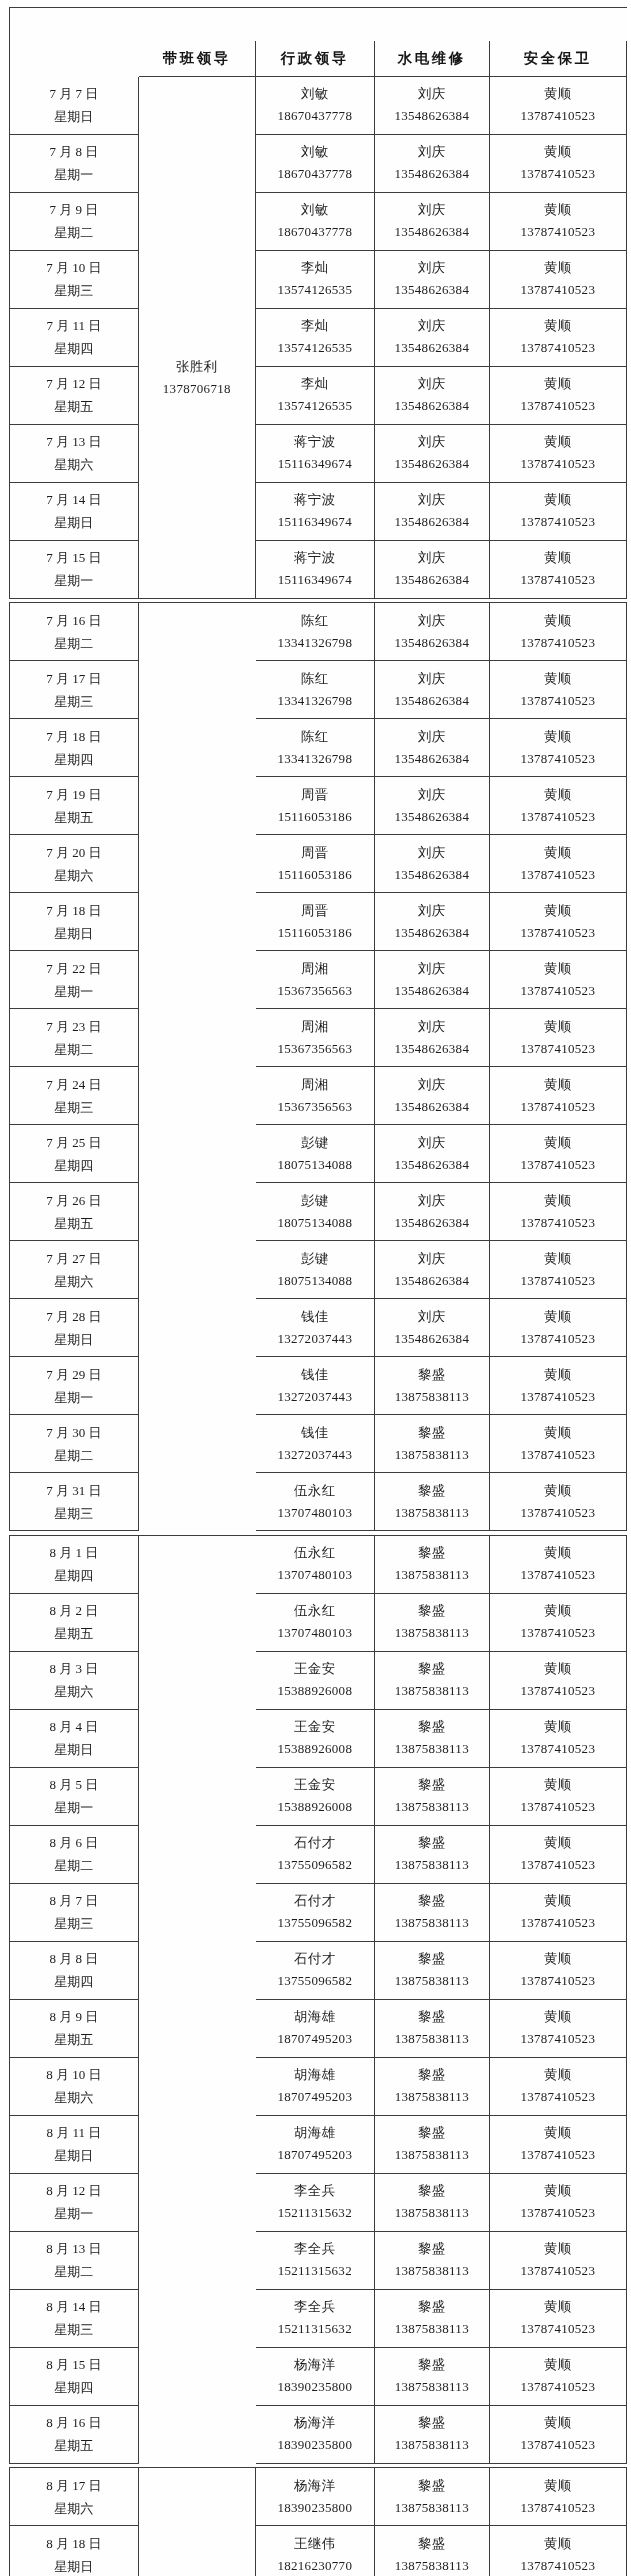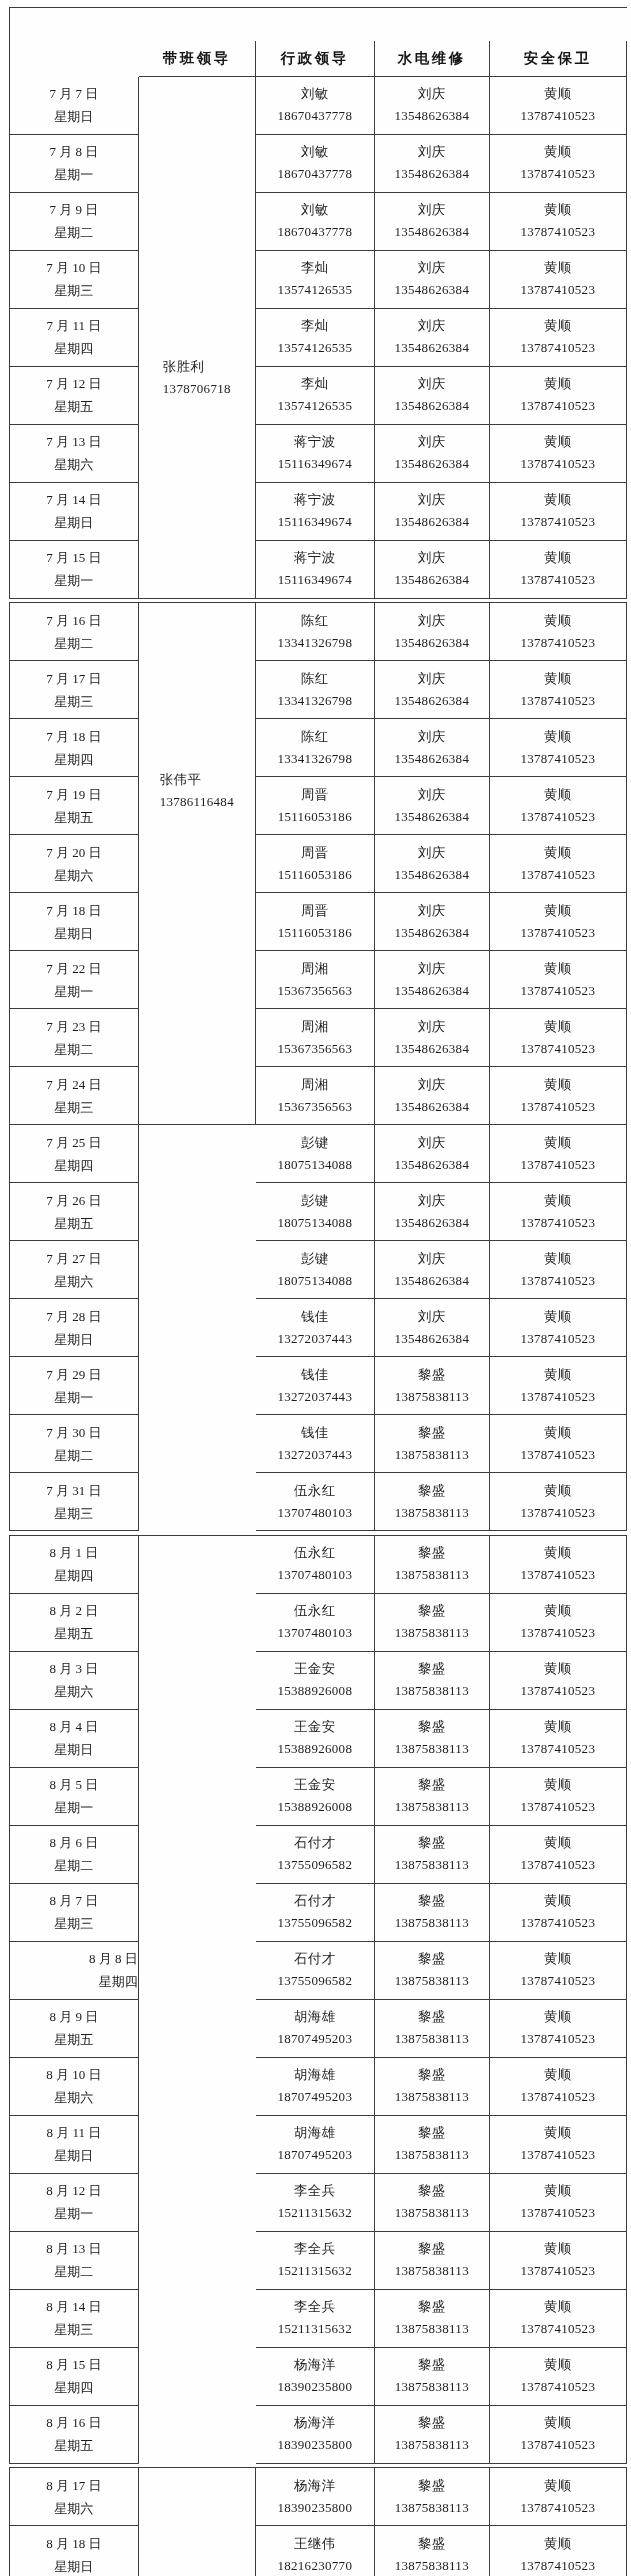--- a/index.html
+++ b/index.html
@@ -23,21 +23,21 @@
     border-right:1px solid #3c3c3c;
     border-bottom:1px solid #3c3c3c;
     display:flex; flex-direction:column;
     align-items:center; justify-content:center;
     overflow:hidden;
   }
   .hcell { font-weight:bold; font-size:14.4px; letter-spacing:2.6px; color:#151515; }
   .date-line  { font-size:13px; line-height:23px; white-space:pre; color:#1b1b1b; }
   .p-name  { font-size:13.4px; line-height:22px; letter-spacing:0.5px; }
   .p-phone { font-size:13px; line-height:22px; letter-spacing:0.3px; }
-  .leader-inner { text-align:left; }
+  .leader-inner { text-align:center; }
   .leader-inner .p-name, .leader-inner .p-phone { display:block; }
   
   .off0 { transform:translateY(41px); }
   .off1 { transform:translateY(-73px); }
   .off2 { transform:translateY(-22px); }
   .off3 { transform:translateY(27px); }
   .off4 { transform:translateY(-32px); }
 </style>
 </head>
 <body>
@@ -201,26 +201,20 @@
       <div class="c person-cell" style="grid-area: 11 / 4;">
         <div class="p-name">刘庆</div>
         <div class="p-phone">13548626384</div>
       </div>
       <div class="c person-cell" style="grid-area: 11 / 5;">
         <div class="p-name">黄顺</div>
         <div class="p-phone">13787410523</div>
       </div>
     </div>
     <div class="section" style="grid-template-rows: 58px 58px 58px 58px 58px 58px 58px 58px 58px 58px 58px 58px 58px 58px 58px 58px;">
-      <div class="c leader-cell" style="grid-area: 1 / 2 / span 9;">
-        <div class="leader-inner off1">
-          <div class="p-name">张伟平</div>
-          <div class="p-phone">13786116484</div>
-        </div>
-      </div>
       <div class="c date-cell" style="grid-area: 1 / 1;">
         <div class="date-line">7 月 16 日</div>
         <div class="date-line">星期二</div>
       </div>
       <div class="c person-cell" style="grid-area: 1 / 3;">
         <div class="p-name">陈红</div>
         <div class="p-phone">13341326798</div>
       </div>
       <div class="c person-cell" style="grid-area: 1 / 4;">
         <div class="p-name">刘庆</div>
@@ -577,21 +571,21 @@
         <div class="p-phone">13755096582</div>
       </div>
       <div class="c person-cell" style="grid-area: 7 / 4;">
         <div class="p-name">黎盛</div>
         <div class="p-phone">13875838113</div>
       </div>
       <div class="c person-cell" style="grid-area: 7 / 5;">
         <div class="p-name">黄顺</div>
         <div class="p-phone">13787410523</div>
       </div>
-      <div class="c date-cell" style="grid-area: 8 / 1; align-items: flex-end;">
+      <div class="c date-cell" style="grid-area: 8 / 1;">
         <div class="date-line">8 月 8 日</div>
         <div class="date-line">星期四</div>
       </div>
       <div class="c person-cell" style="grid-area: 8 / 3;">
         <div class="p-name">石付才</div>
         <div class="p-phone">13755096582</div>
       </div>
       <div class="c person-cell" style="grid-area: 8 / 4;">
         <div class="p-name">黎盛</div>
         <div class="p-phone">13875838113</div>

